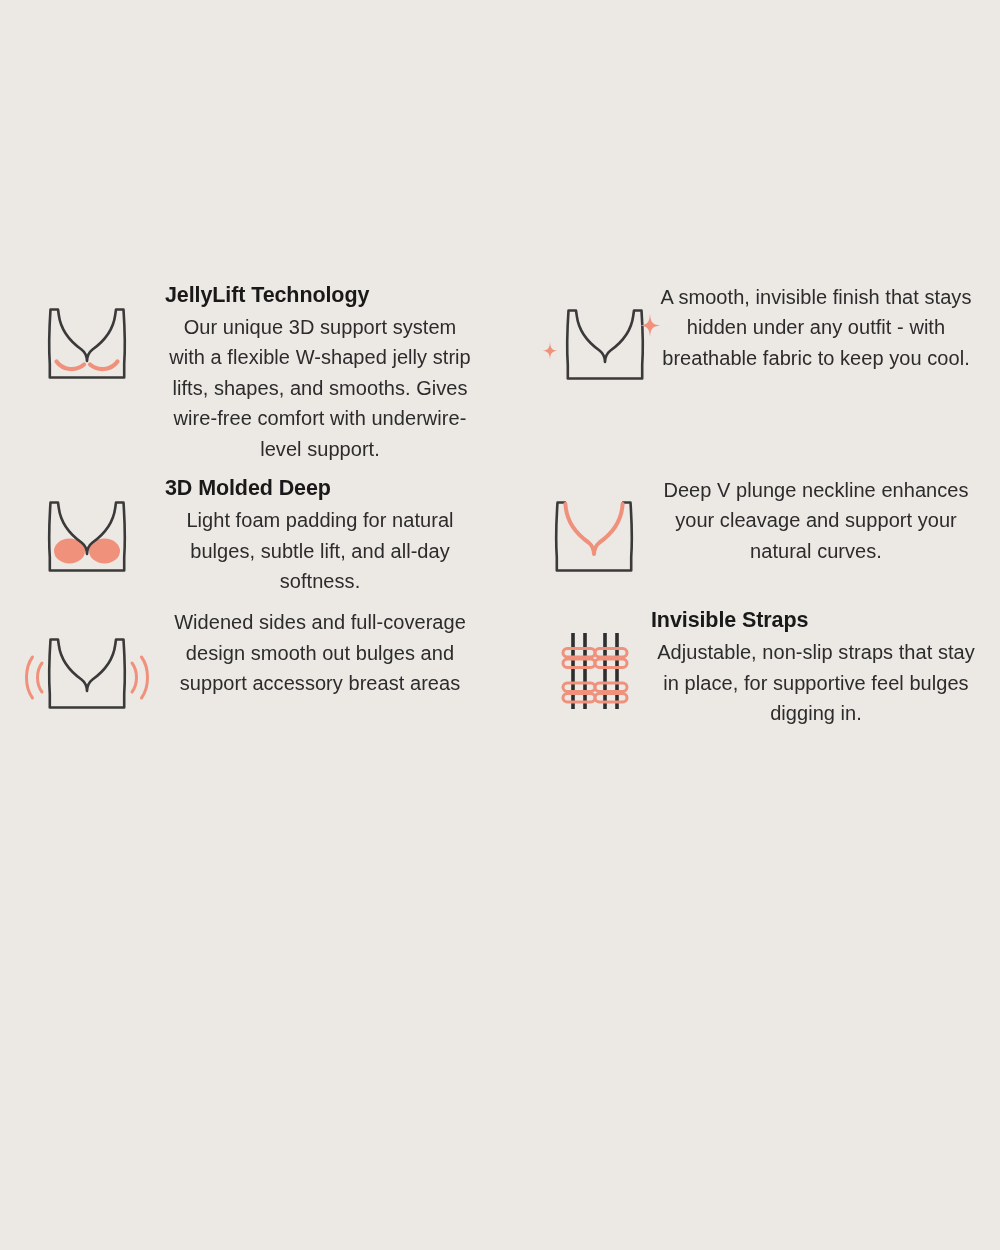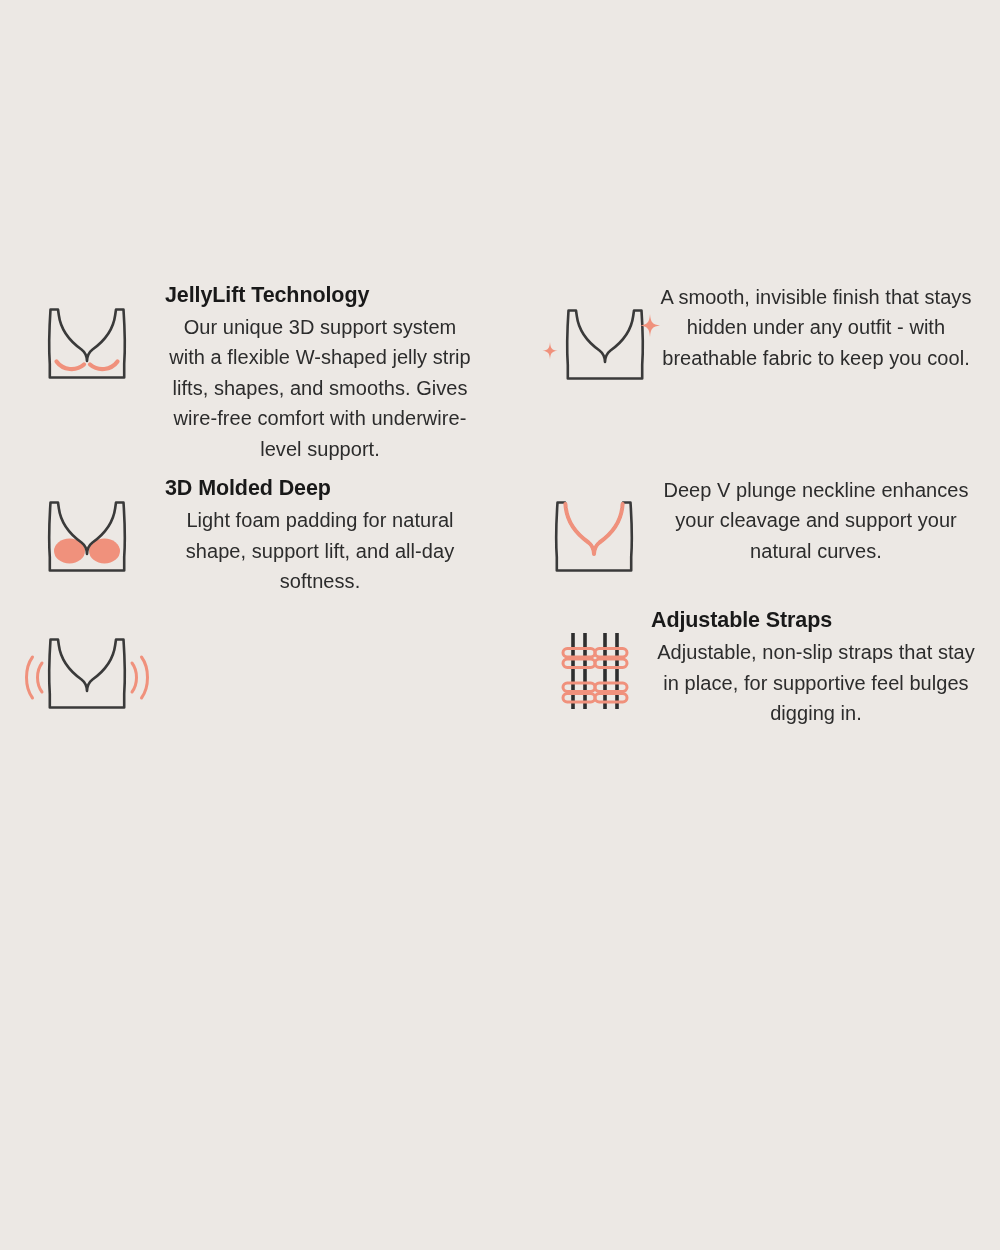--- a/index.html
+++ b/index.html
@@ -145,21 +145,21 @@
                    C46.2 50 47.5 46.5 51.5 43.5
                    C62 36 72 26 74.2 9
                    L75 3.5 L82.5 3.5
                    C83.6 20 84.6 38 83.2 58
                    L83.2 71.5 L8.8 71.5 L8.8 58
                    C7.4 38 8.4 20 9.5 3.5 Z" fill="none" stroke="#3A3A3A" stroke-width="2.6" stroke-linejoin="round" stroke-linecap="round"></path>
         </svg>
       </div>
       <div class="feature-text">
         <div class="feature-title">3D Molded Deep</div>
-        <div class="feature-desc">Light foam padding for natural shape, support lift, and all-day softness.</div>
+        <div class="feature-desc">Light foam padding for natural bulges, subtle lift, and all-day softness.</div>
       </div>
     </div>
 
     <div class="feature r2 col-right">
       <div class="feature-icon">
         <svg width="92" height="80" viewBox="0 0 92 80" aria-hidden="true">
 
           <path d="M9.5 3.5 L17 3.5 L17.8 9
                    C20 26 30 36 40.5 43.5
                    C44.5 46.5 45.8 50 46 55
@@ -198,20 +198,21 @@
                    C25.4 39 26.4 21 27.5 4.5 Z" fill="none" stroke="#3A3A3A" stroke-width="2.6" stroke-linejoin="round" stroke-linecap="round"></path>
 
           <path d="M19 28 C13 36 13 49 19 57" fill="none" stroke="#F0917C" stroke-width="3" stroke-linecap="round"></path>
           <path d="M9.5 22 C1.5 33 1.5 52 9.5 63" fill="none" stroke="#F0917C" stroke-width="3" stroke-linecap="round"></path>
 
           <path d="M109 28 C115 36 115 49 109 57" fill="none" stroke="#F0917C" stroke-width="3" stroke-linecap="round"></path>
           <path d="M118.5 22 C126.5 33 126.5 52 118.5 63" fill="none" stroke="#F0917C" stroke-width="3" stroke-linecap="round"></path>
         </svg>
       </div>
       <div class="feature-text">
+        <div class="feature-desc">Widened sides and full-coverage design smooth out bulges and support accessory breast areas</div>
       </div>
     </div>
 
     <div class="feature r3 col-right">
       <div class="feature-icon">
         <svg width="84" height="84" viewBox="0 0 84 84" aria-hidden="true">
 
           <line x1="21" y1="4" x2="21" y2="80" stroke="#2E2E2E" stroke-width="3.6"></line>
           <line x1="33" y1="4" x2="33" y2="80" stroke="#2E2E2E" stroke-width="3.6"></line>
 
@@ -225,20 +226,20 @@
           <rect x="11" y="64.5" width="32" height="8.5" rx="4.25" fill="none" stroke="#F0917C" stroke-width="3"></rect>
 
           <rect x="43" y="19.5" width="32" height="8.5" rx="4.25" fill="none" stroke="#F0917C" stroke-width="3"></rect>
           <rect x="43" y="30" width="32" height="8.5" rx="4.25" fill="none" stroke="#F0917C" stroke-width="3"></rect>
 
           <rect x="43" y="54" width="32" height="8.5" rx="4.25" fill="none" stroke="#F0917C" stroke-width="3"></rect>
           <rect x="43" y="64.5" width="32" height="8.5" rx="4.25" fill="none" stroke="#F0917C" stroke-width="3"></rect>
         </svg>
       </div>
       <div class="feature-text">
-        <div class="feature-title">Adjustable Straps</div>
+        <div class="feature-title">Invisible Straps</div>
         <div class="feature-desc">Adjustable, non-slip straps that stay in place, for supportive feel bulges digging in.</div>
       </div>
     </div>
 
   </div>
 
 </div>
 
 </body></html>

